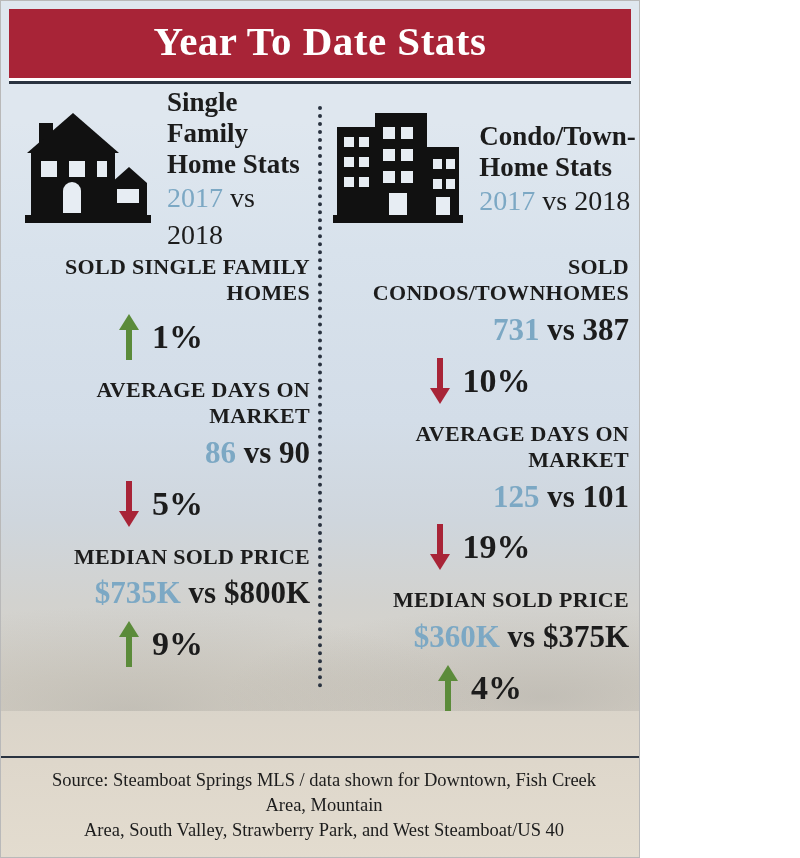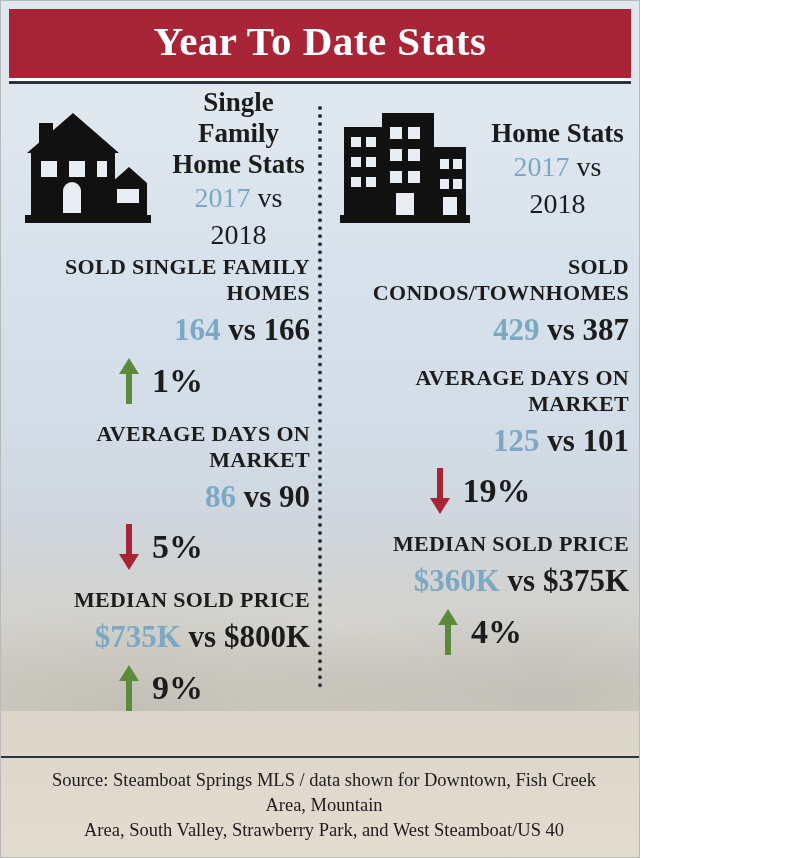--- a/index.html
+++ b/index.html
@@ -94,21 +94,20 @@
   }
   .icon-wrap {
     width: 150px;
     height: 130px;
     display: flex;
     align-items: center;
     justify-content: center;
     flex: none;
   }
   .head-text {
-    text-align: center;
     color: #1c1c1c;
   }
   .head-line {
     font-size: 27px;
     font-weight: bold;
     line-height: 1.15;
   }
   .head-years {
     font-size: 28px;
     font-weight: normal;
@@ -226,25 +225,20 @@
           <div class="head-years">
             <span class="yr-old">2017</span>
             <span class="yr-vs">vs</span>
             <span class="yr-new">2018</span>
           </div>
         </div>
       </div>
 
       <div class="metric">
         <div class="metric-label">Sold Single Family Homes</div>
-        <div class="metric-values">
-          <span class="v-old">164</span>
-          <span class="v-vs">vs</span>
-          <span class="v-new">166</span>
-        </div>
         <div class="change">
           <span class="arrow">
             <svg viewBox="0 0 22 46" width="22" height="46" aria-hidden="true">
               <polygon points="11,0 21,16 14,16 14,46 8,46 8,16 1,16" fill="#5b8b3a"></polygon>
             </svg>
           </span>
           <span class="pct">1%</span>
         </div>
       </div>
 
@@ -311,35 +305,44 @@
 
               <rect x="110" y="54" width="9" height="10"></rect>
               <rect x="123" y="54" width="9" height="10"></rect>
               <rect x="110" y="74" width="9" height="10"></rect>
               <rect x="123" y="74" width="9" height="10"></rect>
               <rect x="113" y="92" width="14" height="18"></rect>
             </g>
           </svg>
         </div>
         <div class="head-text">
+          <div class="head-line">Condo/Town-</div>
           <div class="head-line">Home Stats</div>
           <div class="head-years">
             <span class="yr-old">2017</span>
             <span class="yr-vs">vs</span>
             <span class="yr-new">2018</span>
           </div>
         </div>
       </div>
 
       <div class="metric">
         <div class="metric-label">Sold Condos/Townhomes</div>
         <div class="metric-values">
-          <span class="v-old">429</span>
+          <span class="v-old">731</span>
           <span class="v-vs">vs</span>
           <span class="v-new">387</span>
+        </div>
+        <div class="change">
+          <span class="arrow">
+            <svg viewBox="0 0 22 46" width="22" height="46" aria-hidden="true">
+              <polygon points="11,46 21,30 14,30 14,0 8,0 8,30 1,30" fill="#a82437"></polygon>
+            </svg>
+          </span>
+          <span class="pct">10%</span>
         </div>
       </div>
 
       <div class="metric">
         <div class="metric-label">Average Days On Market</div>
         <div class="metric-values">
           <span class="v-old">125</span>
           <span class="v-vs">vs</span>
           <span class="v-new">101</span>
         </div>

